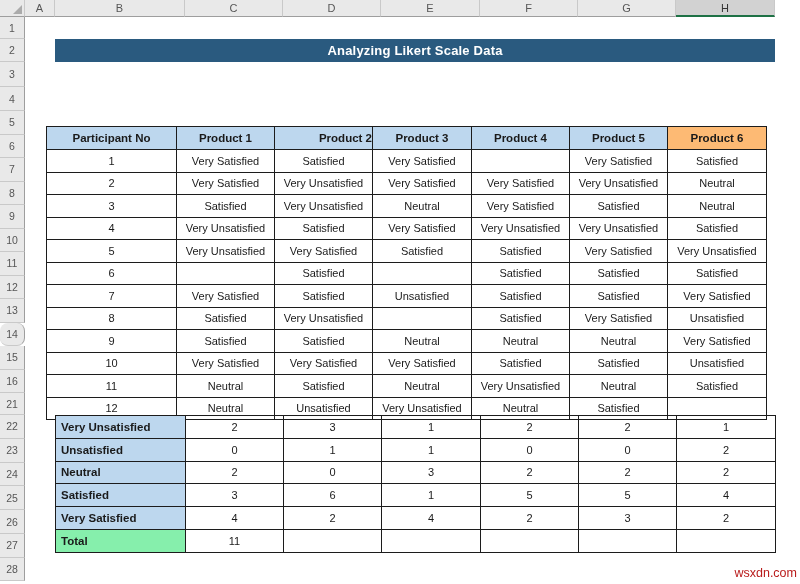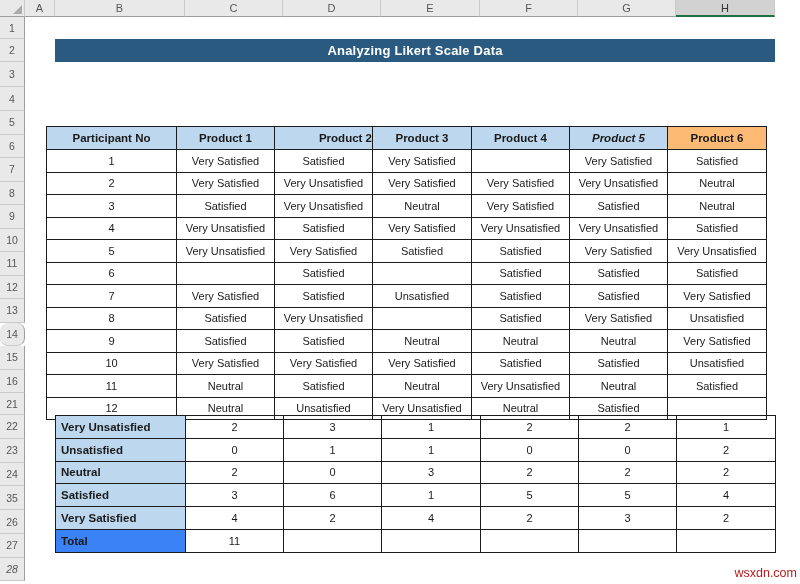--- a/index.html
+++ b/index.html
@@ -108,24 +108,24 @@
       <div class="gutter-cell" style="height: 23.5px;">11</div>
       <div class="gutter-cell" style="height: 23.5px;">12</div>
       <div class="gutter-cell" style="height: 23.5px;">13</div>
       <div class="gutter-cell" style="height: 23.5px; border-radius: 8px;">14</div>
       <div class="gutter-cell" style="height: 23.5px;">15</div>
       <div class="gutter-cell" style="height: 23.5px;">16</div>
       <div class="gutter-cell" style="height: 22px;">21</div>
       <div class="gutter-cell" style="height: 23.8px;">22</div>
       <div class="gutter-cell" style="height: 23.8px;">23</div>
       <div class="gutter-cell" style="height: 23.8px;">24</div>
-      <div class="gutter-cell" style="height: 23.8px;">35</div>
+      <div class="gutter-cell" style="height: 23.8px;">25</div>
       <div class="gutter-cell" style="height: 23.8px;">26</div>
       <div class="gutter-cell" style="height: 23.8px;">27</div>
-      <div class="gutter-cell" style="height: 23px; font-style: italic;">28</div>
+      <div class="gutter-cell" style="height: 23px;">28</div>
     </div>
 
   <div class="title-bar" style="background: rgb(42, 90, 127);">Analyzing Likert Scale Data</div>
 
   <table class="main-table">
     <colgroup>
       <col style="width:130px">
         <col style="width:98px">
         <col style="width:98px">
       <col style="width:99px">
@@ -133,21 +133,21 @@
         <col style="width:98px">
         <col style="width:99px">
     </colgroup>
     <thead>
         <tr>
           <th style="background: rgb(189, 215, 238);">Participant No</th>
           <th style="background: rgb(189, 215, 238);">Product 1</th>
           <th style="background: rgb(189, 215, 238); text-align: right;">Product 2</th>
           <th style="background: rgb(189, 215, 238);">Product 3</th>
           <th style="background: rgb(189, 215, 238);">Product 4</th>
-          <th style="background: rgb(189, 215, 238); font-style: italic;">Product 5</th>
+          <th style="background: rgb(189, 215, 238);">Product 5</th>
           <th style="background: #fdba74;">Product 6</th>
         </tr>
       </thead>
     <tbody>
         <tr>
           <td>1</td>
           <td>Very Satisfied</td>
           <td>Satisfied</td>
           <td>Very Satisfied</td>
           <td></td>
@@ -306,21 +306,21 @@
         <tr>
           <td class="label" style="background: rgb(189, 215, 238);">Very Satisfied</td>
           <td>4</td>
           <td>2</td>
           <td>4</td>
           <td>2</td>
           <td>3</td>
           <td>2</td>
         </tr>
         <tr>
-          <td class="label" style="background: #3b82f6; margin-left: 24px;">Total</td>
+          <td class="label" style="background: #86efac; margin-left: 24px;">Total</td>
           <td>11</td>
           <td></td>
           <td></td>
           <td></td>
           <td></td>
           <td></td>
         </tr>
       </tbody>
   </table>
 

